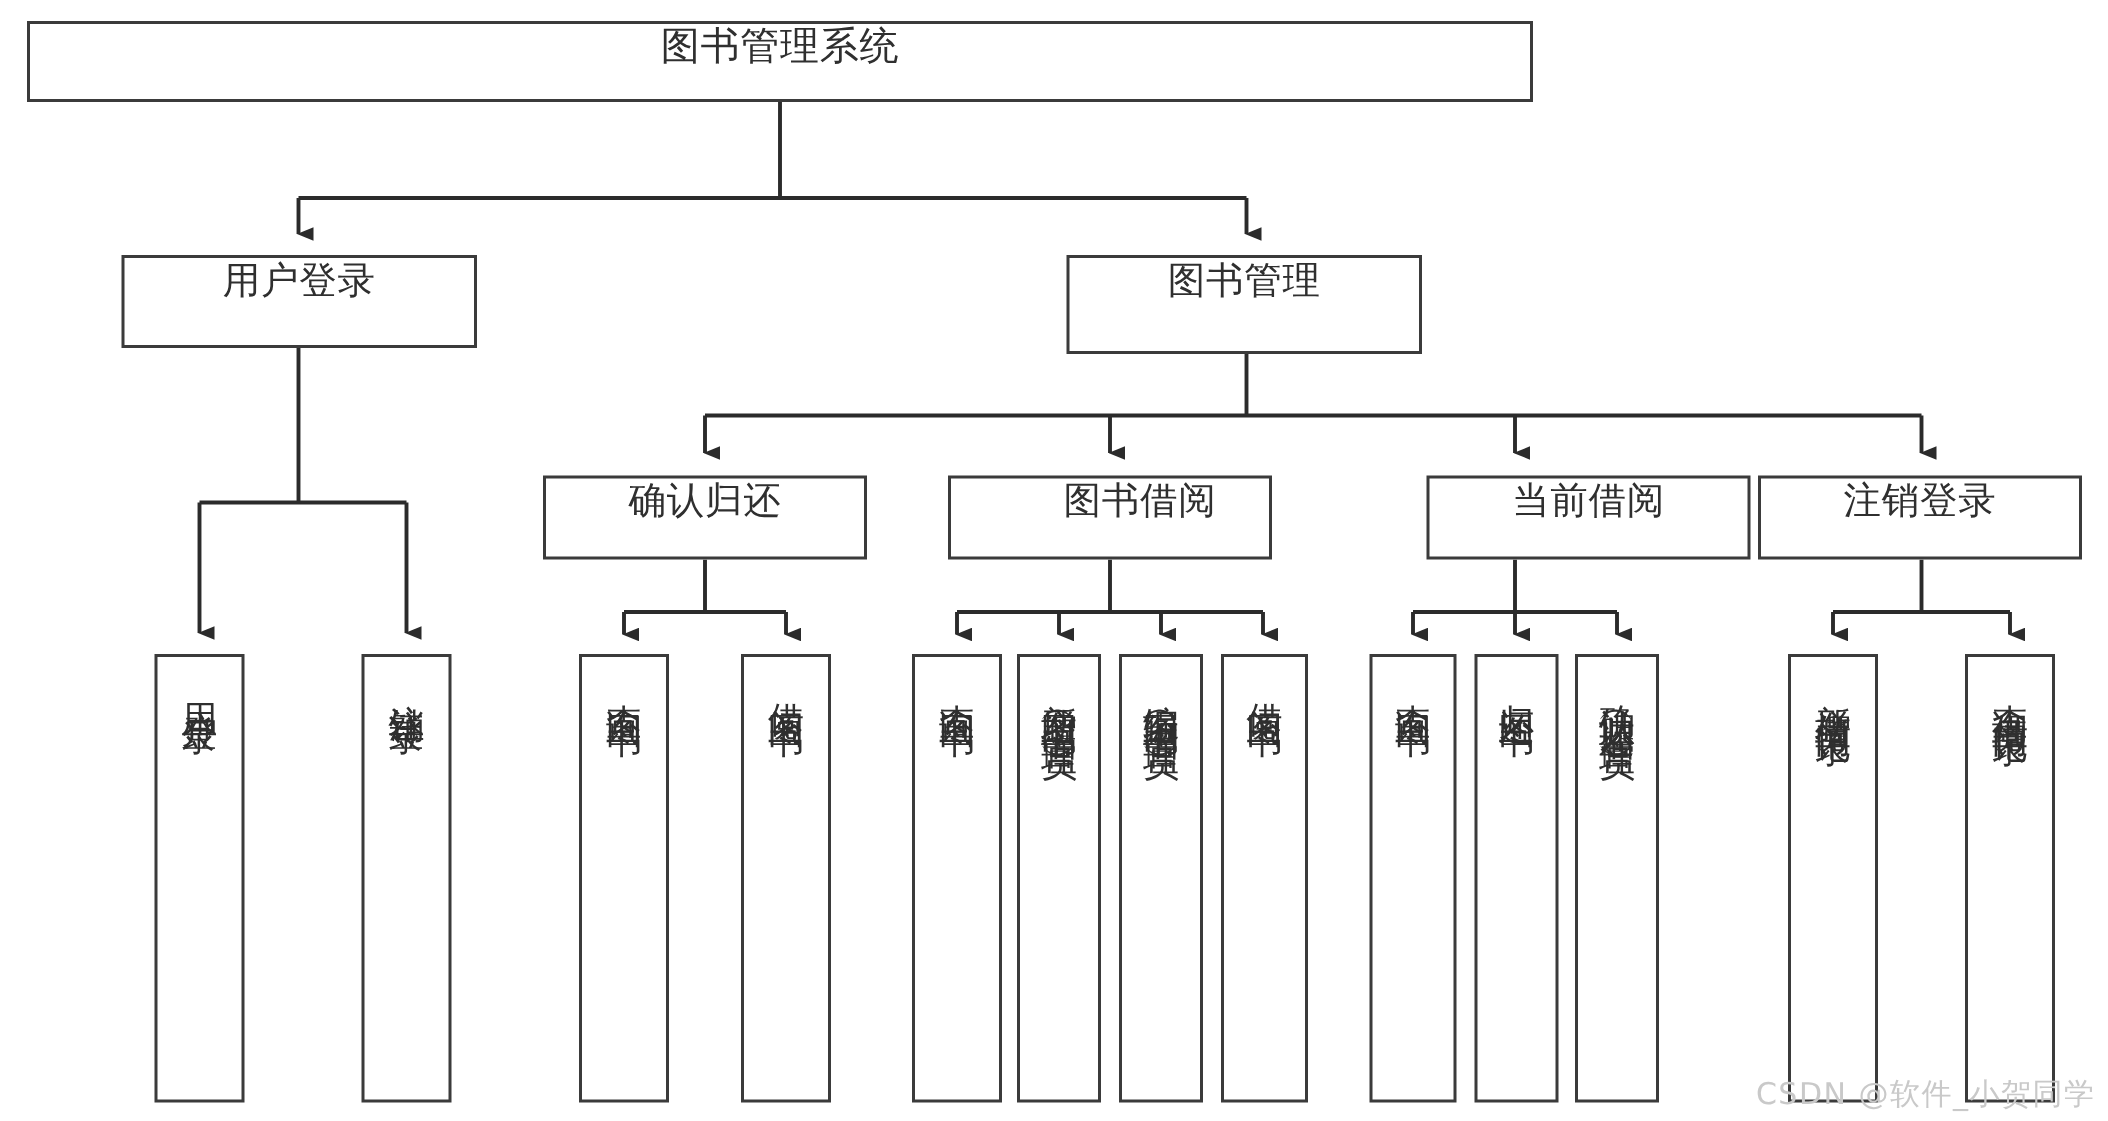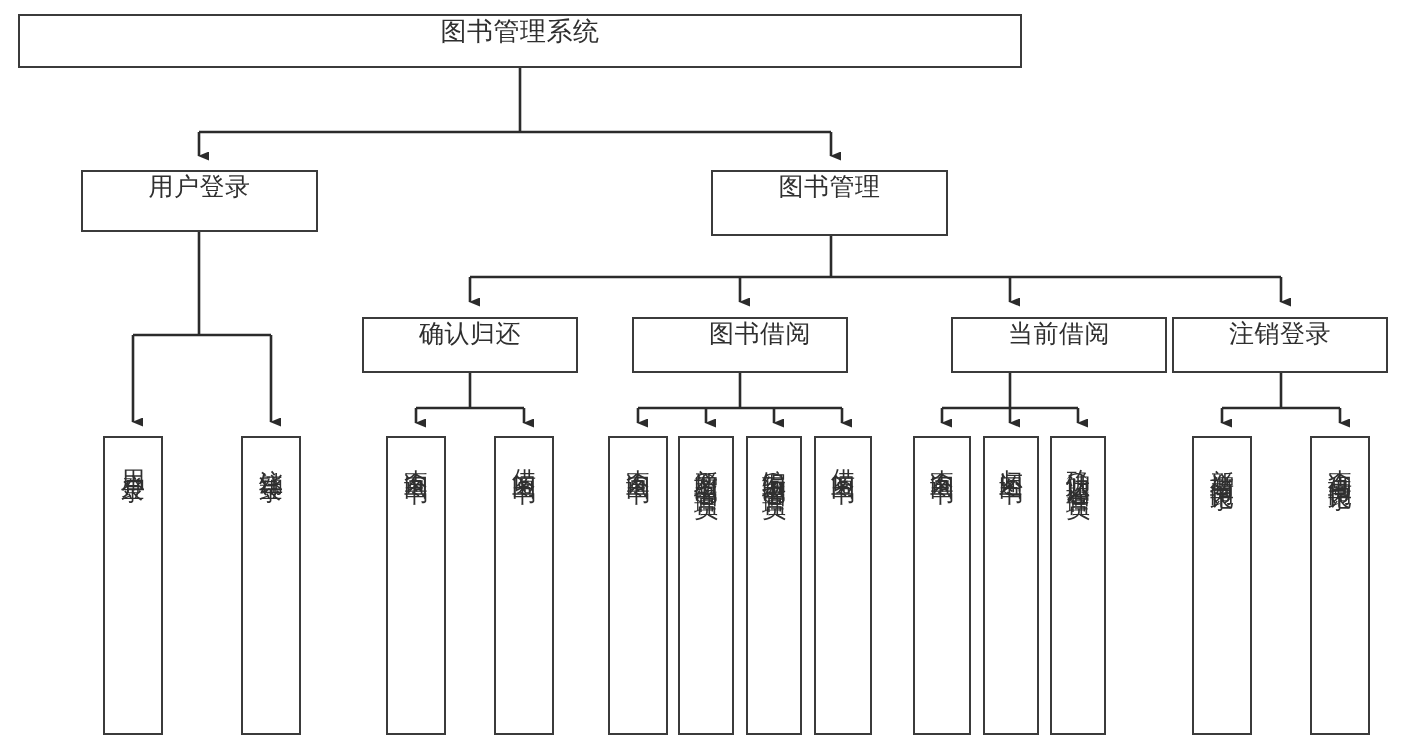--- a/index.html
+++ b/index.html
@@ -170,14 +170,15 @@
     <span class="label">确认归还（管理员）</span>
   </div>
 
   <div class="node v" style="left:1192px;top:436px;width:60px;height:299px;">
     <span class="label">新增借阅记录</span>
   </div>
   <div class="node v" style="left:1310px;top:436px;width:60px;height:299px;">
     <span class="label">查询借阅记录</span>
   </div>
 
+  <div id="watermark">CSDN @软件_小贺同学</div>
 
 </div>
 
 </body></html>

